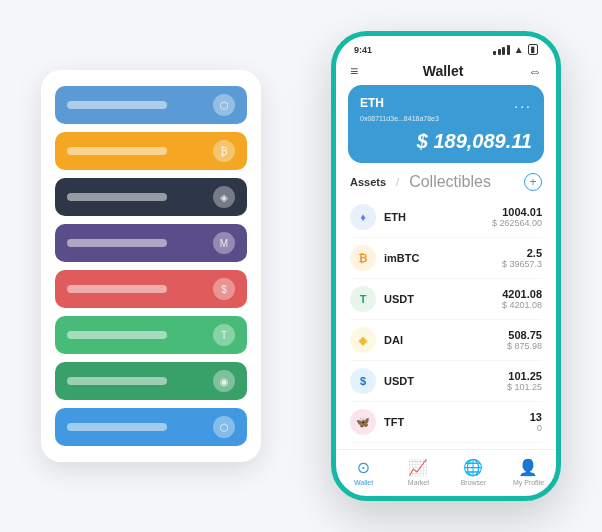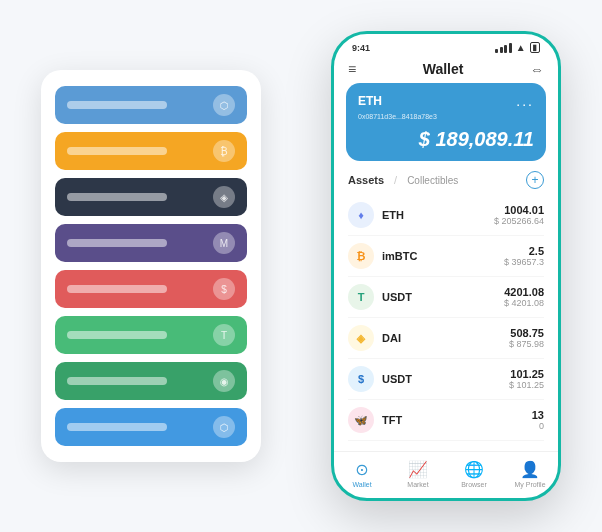--- a/index.html
+++ b/index.html
@@ -88,21 +88,21 @@
       transform: translateY(-50%);
       width: 230px;
       height: 470px;
       background: white;
       border-radius: 36px;
       box-shadow: 0 16px 48px rgba(0,0,0,0.18);
       z-index: 2;
       display: flex;
       flex-direction: column;
       overflow: hidden;
-      border: 3px solid #14b8a6;
+      border: 5px solid #14b8a6;
     }
 
     .phone-status-bar {
       display: flex;
       justify-content: space-between;
       align-items: center;
       padding: 8px 18px 4px;
       font-size: 9px;
       color: #333;
       font-weight: 600;
@@ -210,21 +210,21 @@
     .assets-tab.active {
       color: #333;
     }
 
     .assets-divider {
       color: #ccc;
       font-size: 11px;
     }
 
     .assets-collectibles {
-      font-size: 10px;
+      font-size: 16px;
       color: #999;
     }
 
     .add-btn {
       width: 18px;
       height: 18px;
       border: 1.5px solid #3a9bd5;
       border-radius: 50%;
       display: flex;
       align-items: center;
@@ -400,21 +400,21 @@
     </div>
 
     <div class="asset-list" id="asset-list">
     <div class="asset-item">
     <div class="asset-left">
       <div class="asset-icon" style="background:#e8f0fd; color:#627eea;">♦</div>
       <span class="asset-name">ETH</span>
     </div>
     <div class="asset-right">
       <div class="asset-amount">1004.01</div>
-      <div class="asset-usd">$ 205266.64</div>
+      <div class="asset-usd">$ 262564.00</div>
     </div>
   </div>
         <div class="asset-item">
     <div class="asset-left">
       <div class="asset-icon" style="background:#fff3e0; color:#f7931a;">₿</div>
       <span class="asset-name">imBTC</span>
     </div>
     <div class="asset-right">
       <div class="asset-amount">2.5</div>
       <div class="asset-usd">$ 39657.3</div>

